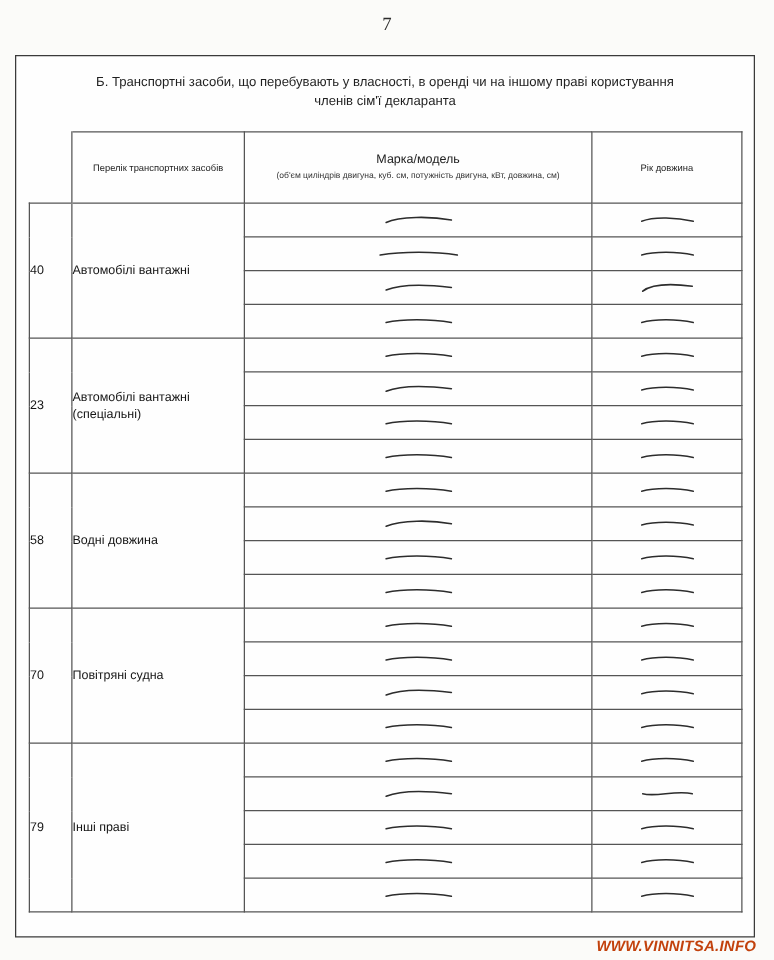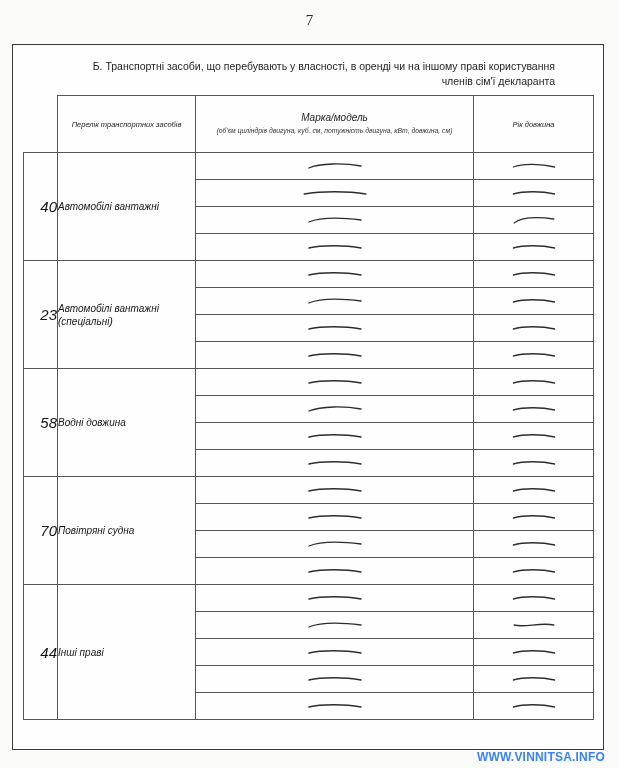--- a/index.html
+++ b/index.html
@@ -41,32 +41,31 @@
     box-sizing: border-box;
   }
   .sheet-inner {
     position: absolute;
     left: 10px;
     top: 6px;
     right: 10px;
     bottom: 8px;
   }
   .heading {
-    text-align: right;
+    text-align: center;
     font-size: 10.5px;
     line-height: 15px;
     color: #1f1f1f;
     padding: 8px 38px 6px 38px;
   }
   table.decl {
     border-collapse: collapse;
     width: 100%;
     table-layout: fixed;
-    margin-top: 0;
-    font-style: italic;
+    margin-top: 10px;
   }
   table.decl td, table.decl th {
     border: 1px solid #555;
     vertical-align: middle;
     padding: 0;
   }
   .col-no { width: 34px; }
   .col-name { width: 138px; }
   .col-model { width: 278px; }
   .col-year { width: 120px; }
@@ -87,22 +86,22 @@
     display: block;
     margin-bottom: 3px;
   }
   .head-sub {
     font-size: 6.8px;
     display: block;
     line-height: 10px;
     color: #333;
   }
   td.num {
-    text-align: right;
-    font-size: 15px;
+    text-align: left;
+    font-size: 10px;
     color: #151515;
   }
   td.label {
     font-size: 10px;
     padding: 0 4px 0 10px;
     line-height: 13px;
     color: #151515;
   }
   td.cell {
     height: 26px;
@@ -125,25 +124,26 @@
     stroke-width: 1.3;
     stroke-linecap: round;
   }
   .stroke.wide { width: 66px; }
   .stroke.narrow { width: 46px; }
 
   .watermark {
     position: absolute;
     right: 14px;
     bottom: 4px;
-    color: #3b82f6;
+    color: #c2410c;
     font-size: 12px;
     font-weight: bold;
     letter-spacing: 0.2px;
     font-family: "Liberation Sans", sans-serif;
+    font-style: italic;
   }
 </style>
 </head>
 <body>
 
 <div class="page">
 
   <div class="page-number">7</div>
 
   <div class="sheet">
@@ -433,21 +433,21 @@
             <td class="cell">
               <span class="stroke narrow">
                   <svg viewBox="0 0 60 10" preserveAspectRatio="none">
                     <path d="M3 6 C16 3, 40 3, 57 6"></path>
                   </svg>
                 </span>
             </td>
           </tr>
 
           <tr>
-            <td class="num" rowspan="5">44</td>
+            <td class="num" rowspan="5">79</td>
             <td class="label" rowspan="5">Інші праві</td>
             <td class="cell">
               <span class="stroke">
                   <svg viewBox="0 0 60 10" preserveAspectRatio="none">
                     <path d="M3 6 C16 3, 40 3, 57 6"></path>
                   </svg>
                 </span>
             </td>
             <td class="cell">
               <span class="stroke narrow">

